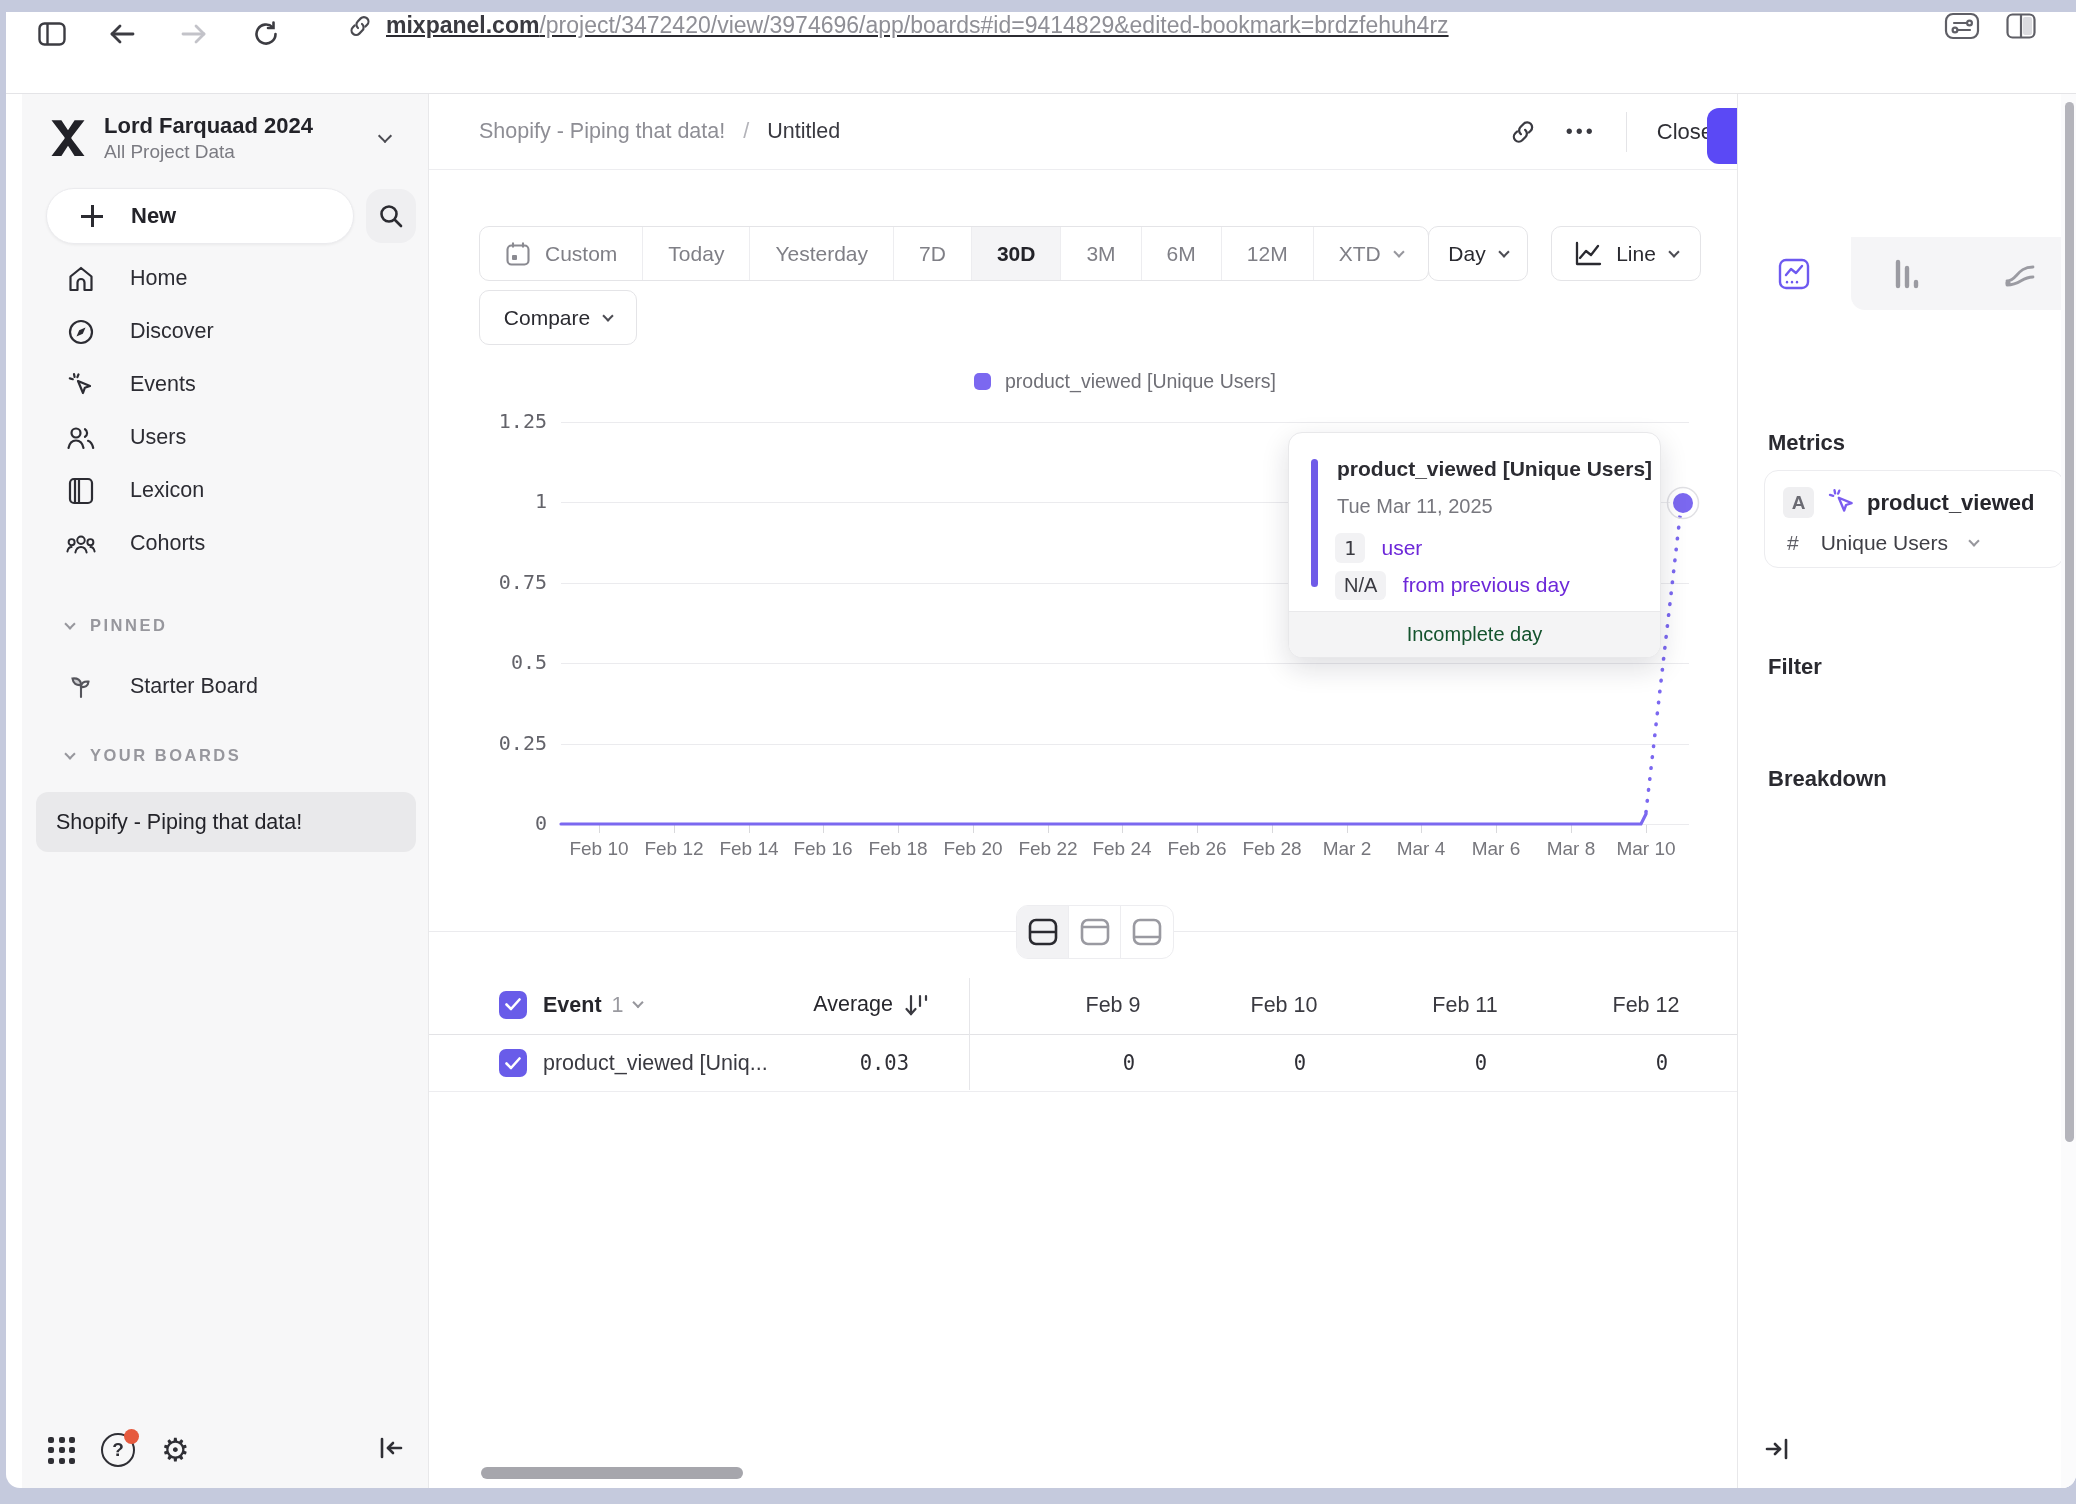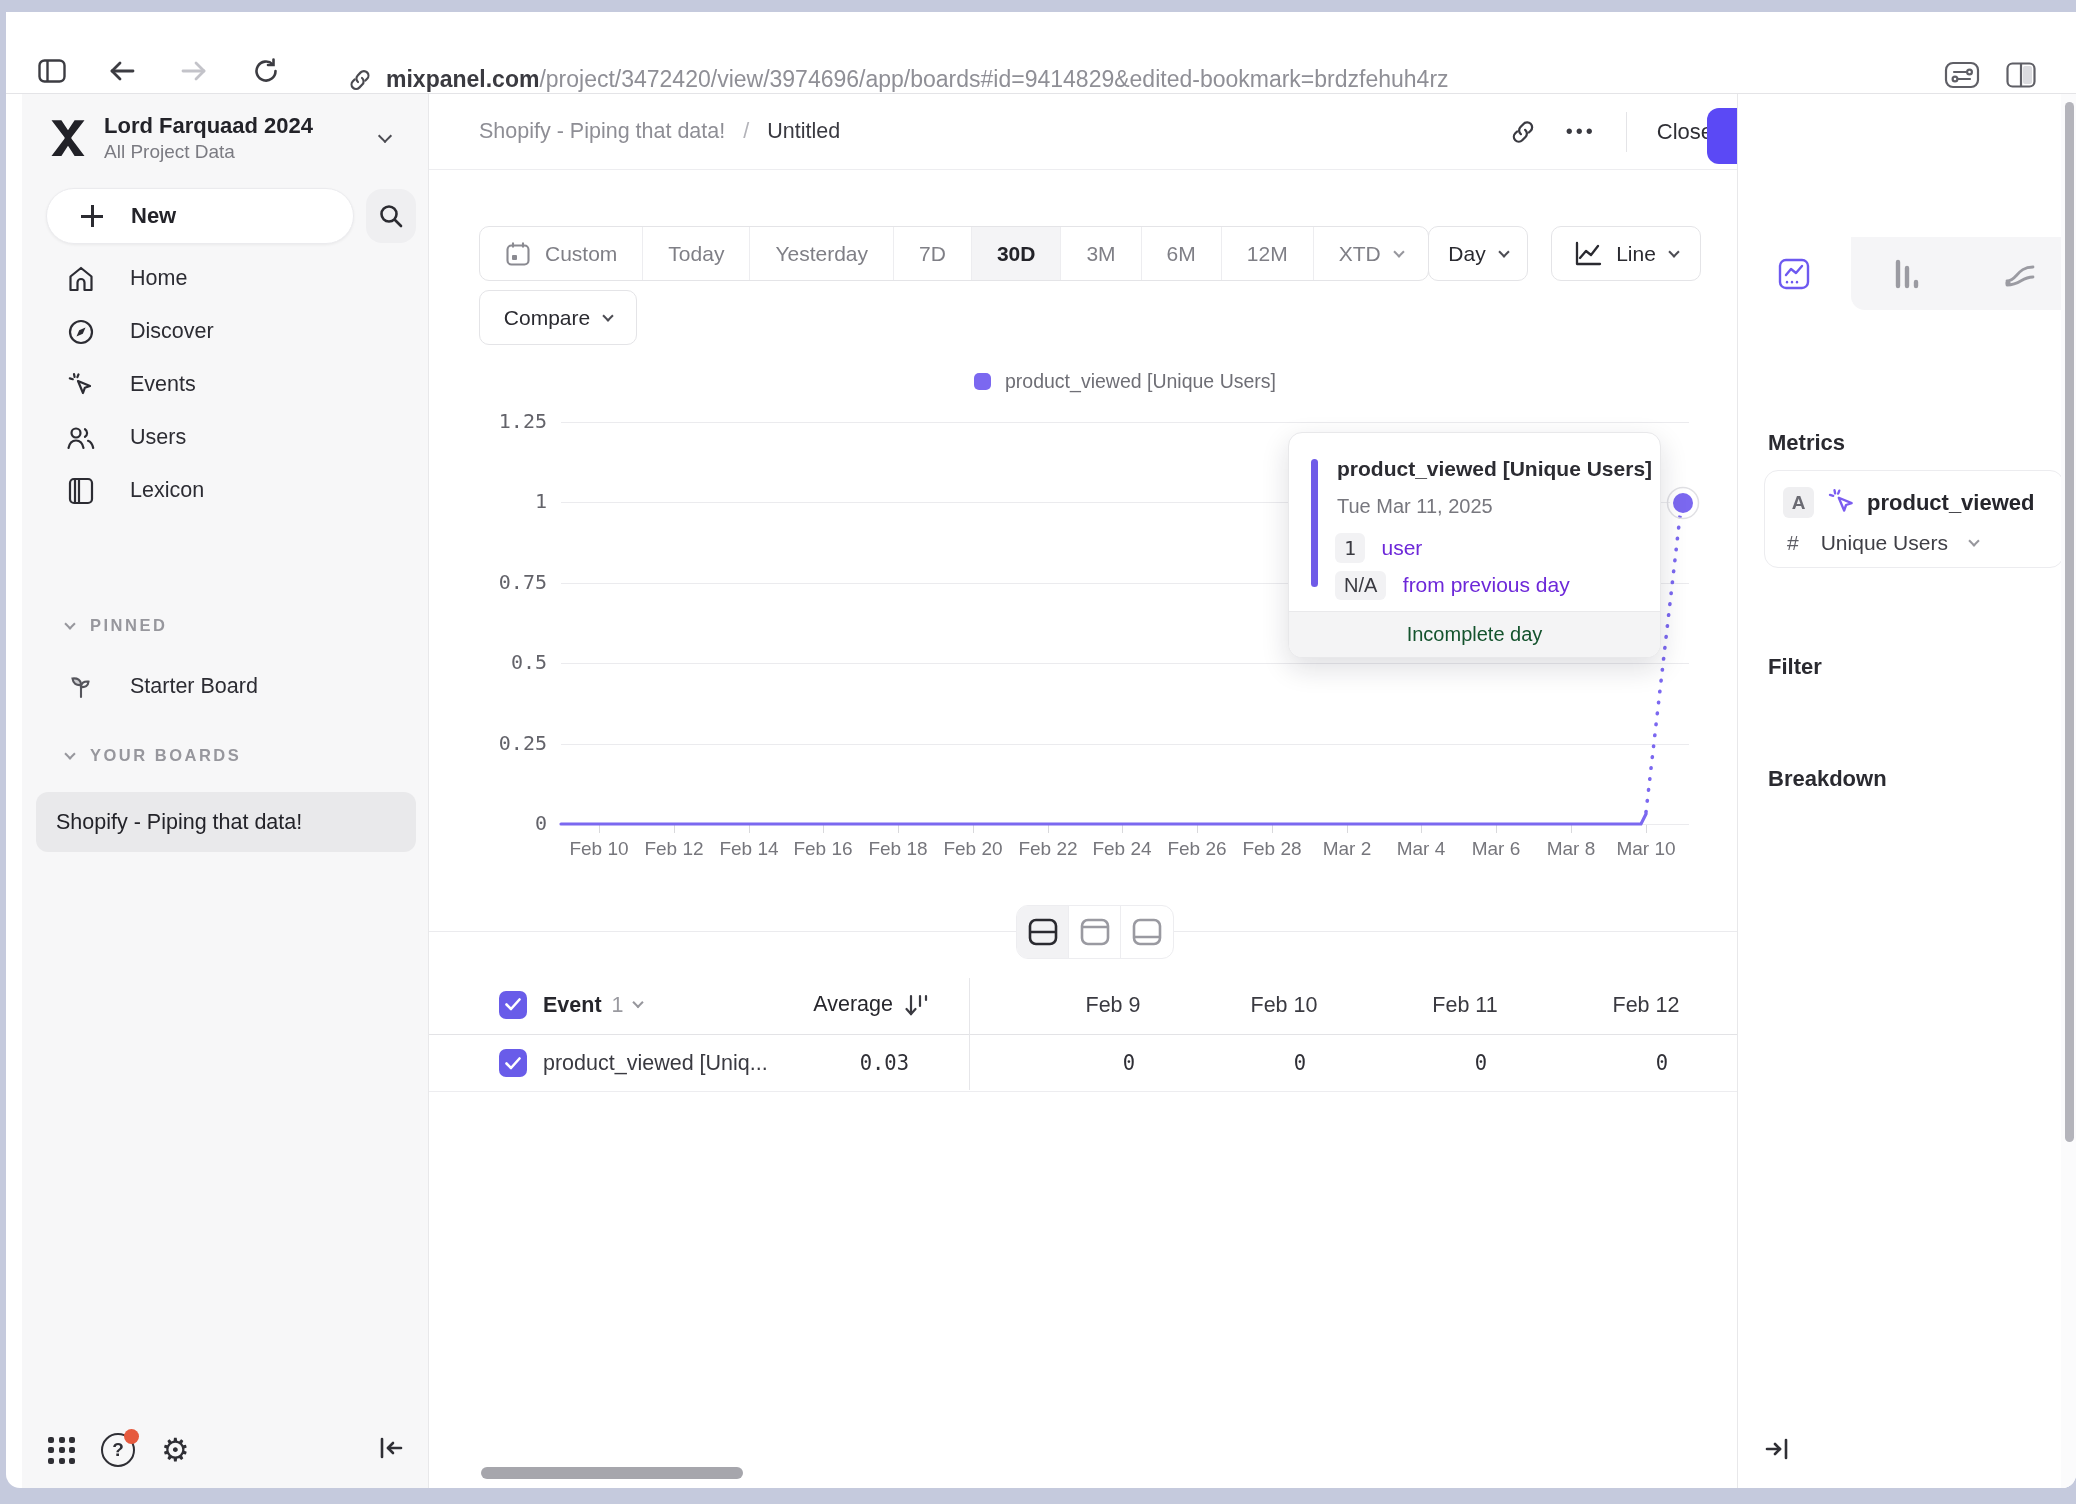--- a/index.html
+++ b/index.html
@@ -15,21 +15,21 @@
 
   .window {
     position:absolute; left:6px; top:12px; right:0; bottom:16px;
     background:#fff; border-radius:0 0 14px 14px; overflow:hidden;
   }
 
   
   .browserbar {
     position:absolute; left:0; top:0; right:0; height:82px;
     background:#fff; border-bottom:1px solid #e4e4e7;
-    display:flex; align-items:flex-end;
+    display:flex; align-items:flex-start;text-decoration:underline;
   }
   .bicon { display:inline-flex; align-items:center; justify-content:center; width:44px; height:44px; border-radius:10px; color:#3c3c42; }
   .bicon svg { display:block; }
   .bicon.disabled { color:#c3c3c9; }
   .urlwrap { display:flex; align-items:center; gap:14px; margin-left:60px; font-size:23px; }
   .url-host { font-weight:700; color:#3a3a40; }
   .url-rest { color:#8f8f96; }
   .browser-right { margin-left:auto; display:flex; align-items:center; gap:26px; margin-right:40px; color:#55555c; }
 
   
@@ -309,20 +309,33 @@
         <div class="nav-item">
           <span class="nicon">
               <svg width="26" height="28" viewBox="0 0 26 28" fill="none" stroke="currentColor" stroke-width="2.2">
                 <rect x="2" y="2" width="22" height="24" rx="4"></rect>
                 <line x1="7" y1="2" x2="7" y2="26"></line>
                 <line x1="11" y1="2" x2="11" y2="26"></line>
               </svg>
             </span>
           <span>Lexicon</span>
         </div>
+        <div class="nav-item">
+          <span class="nicon">
+              <svg width="32" height="24" viewBox="0 0 32 24" fill="none" stroke="currentColor" stroke-width="2.1" stroke-linecap="round">
+                <circle cx="16" cy="8" r="4"></circle>
+                <path d="M10 21c.8-3.8 3-5.8 6-5.8s5.2 2 6 5.8"></path>
+                <circle cx="6" cy="10" r="3.2"></circle>
+                <path d="M1.5 20c.6-3 2.3-4.7 4.5-4.7"></path>
+                <circle cx="26" cy="10" r="3.2"></circle>
+                <path d="M30.5 20c-.6-3-2.3-4.7-4.5-4.7"></path>
+              </svg>
+            </span>
+          <span>Cohorts</span>
+        </div>
       </div>
 
       <div class="section-head pinned-head">
         <span class="chev small gray"></span>
         <span>PINNED</span>
       </div>
       <div class="pinned-item">
         <div class="nav-item">
           <span class="nicon">
               <svg width="26" height="26" viewBox="0 0 26 26" fill="none" stroke="#55555c" stroke-width="2.1" stroke-linecap="round">

